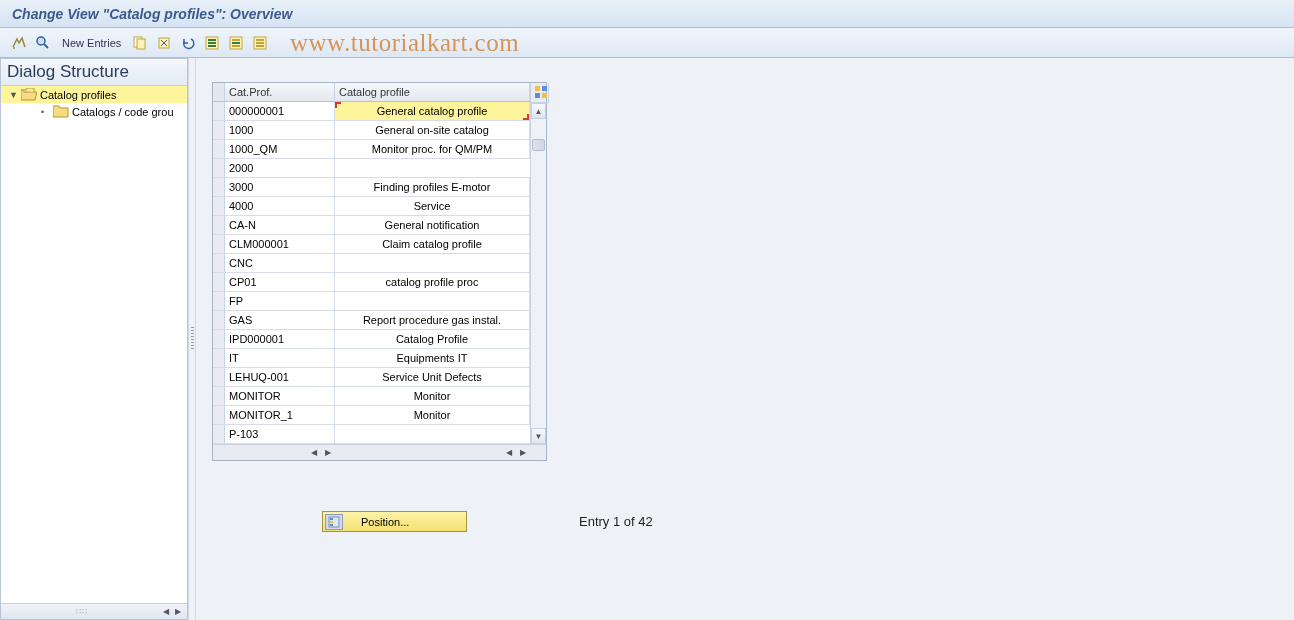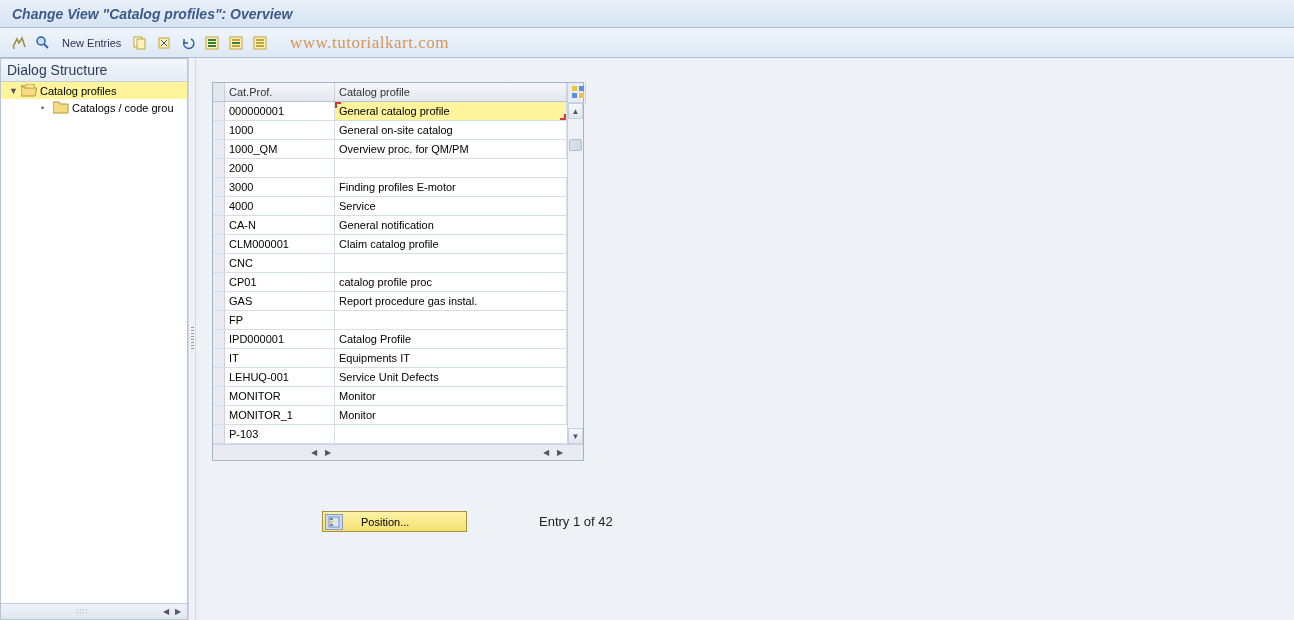--- a/index.html
+++ b/index.html
@@ -47,21 +47,21 @@
     }
     .toolbar-text {
       color: #335;
       cursor: pointer;
       padding: 0 4px;
     }
     .watermark {
       position: absolute;
       left: 290px;
       font-family: 'Times New Roman', serif;
-      font-size: 17px;
+      font-size: 25px;
       color: #d4863c;
       letter-spacing: 0.5px;
       opacity: 0.85;
       pointer-events: none;
     }
     .main-area {
       display: flex;
       height: calc(100% - 58px);
       background: #eef2f6;
       position: relative;
@@ -73,21 +73,21 @@
       margin: 0;
       display: flex;
       flex-direction: column;
       position: relative;
     }
     .sidebar-header {
       background: linear-gradient(to bottom, #f4f7fb, #e4ebf4);
       border-bottom: 1px solid #c4d0e0;
       padding: 3px 6px;
       color: #2a3c5a;
-      font-size: 14px;
+      font-size: 17px;
     }
     .tree {
       flex: 1;
       background: #fff;
       overflow: hidden;
     }
     .tree-item {
       display: flex;
       align-items: center;
       padding: 2px 4px;
@@ -132,21 +132,21 @@
     }
     .content {
       flex: 1;
       padding: 24px 16px;
       background: #eef2f6;
       position: relative;
     }
     .table-container {
       background: #fff;
       border: 1px solid #a6b4c6;
-      width: 372px;
+      width: 335px;
       position: relative;
     }
     .table-wrap {
       display: flex;
     }
     .table-main {
       flex: 1;
     }
     .table-header {
       display: flex;
@@ -173,21 +173,21 @@
     .td {
       padding: 3px 4px;
       font-size: 11px;
       border-right: 1px solid #d6dde8;
       background: #fff;
       overflow: hidden;
       white-space: nowrap;
     }
     .td.sel { width: 12px; background: #e8ecf2; border-right: 1px solid #c8d2e0; }
     .td.col1 { width: 110px; }
-    .td.col2 { flex: 1; }
+    .td.col2 { flex: 1; text-align: center; }
     .tr:first-child .td.col2 {
       background: #fef49c;
       position: relative;
     }
     .tr:first-child .td.col2::before {
       content: '';
       position: absolute;
       top: 0; left: 0;
       width: 4px; height: 4px;
       border-top: 2px solid #d43a3a;
@@ -250,21 +250,21 @@
       justify-content: center;
       cursor: pointer;
       font-size: 8px;
       color: #555;
     }
     .footer-row {
       display: flex;
       align-items: center;
       margin-top: 50px;
       margin-left: 110px;
-      gap: 72px;
+      gap: 112px;
     }
     .position-btn {
       display: flex;
       align-items: center;
       background: linear-gradient(to bottom, #fdf3a8, #f5e170);
       border: 1px solid #a89040;
       padding: 2px 8px 2px 2px;
       cursor: pointer;
       width: 145px;
       height: 21px;
@@ -423,21 +423,21 @@
                 <div class="td col2">General catalog profile</div>
               </div>
               <div class="tr">
                 <div class="td sel"></div>
                 <div class="td col1">1000</div>
                 <div class="td col2">General on-site catalog</div>
               </div>
               <div class="tr">
                 <div class="td sel"></div>
                 <div class="td col1">1000_QM</div>
-                <div class="td col2">Overview proc. for QM/PM</div>
+                <div class="td col2">Monitor proc. for QM/PM</div>
               </div>
               <div class="tr">
                 <div class="td sel"></div>
                 <div class="td col1">2000</div>
               </div>
               <div class="tr">
                 <div class="td sel"></div>
                 <div class="td col1">3000</div>
                 <div class="td col2">Finding profiles E-motor</div>
               </div>
@@ -461,27 +461,27 @@
                 <div class="td col1">CNC</div>
                 <div class="td col2"></div>
               </div>
               <div class="tr">
                 <div class="td sel"></div>
                 <div class="td col1">CP01</div>
                 <div class="td col2">catalog profile proc</div>
               </div>
               <div class="tr">
                 <div class="td sel"></div>
+                <div class="td col1">FP</div>
+                <div class="td col2"></div>
+              </div>
+              <div class="tr">
+                <div class="td sel"></div>
                 <div class="td col1">GAS</div>
                 <div class="td col2">Report procedure gas instal.</div>
-              </div>
-              <div class="tr">
-                <div class="td sel"></div>
-                <div class="td col1">FP</div>
-                <div class="td col2"></div>
               </div>
               <div class="tr">
                 <div class="td sel"></div>
                 <div class="td col1">IPD000001</div>
                 <div class="td col2">Catalog Profile</div>
               </div>
               <div class="tr">
                 <div class="td sel"></div>
                 <div class="td col1">IT</div>
                 <div class="td col2">Equipments IT</div>

